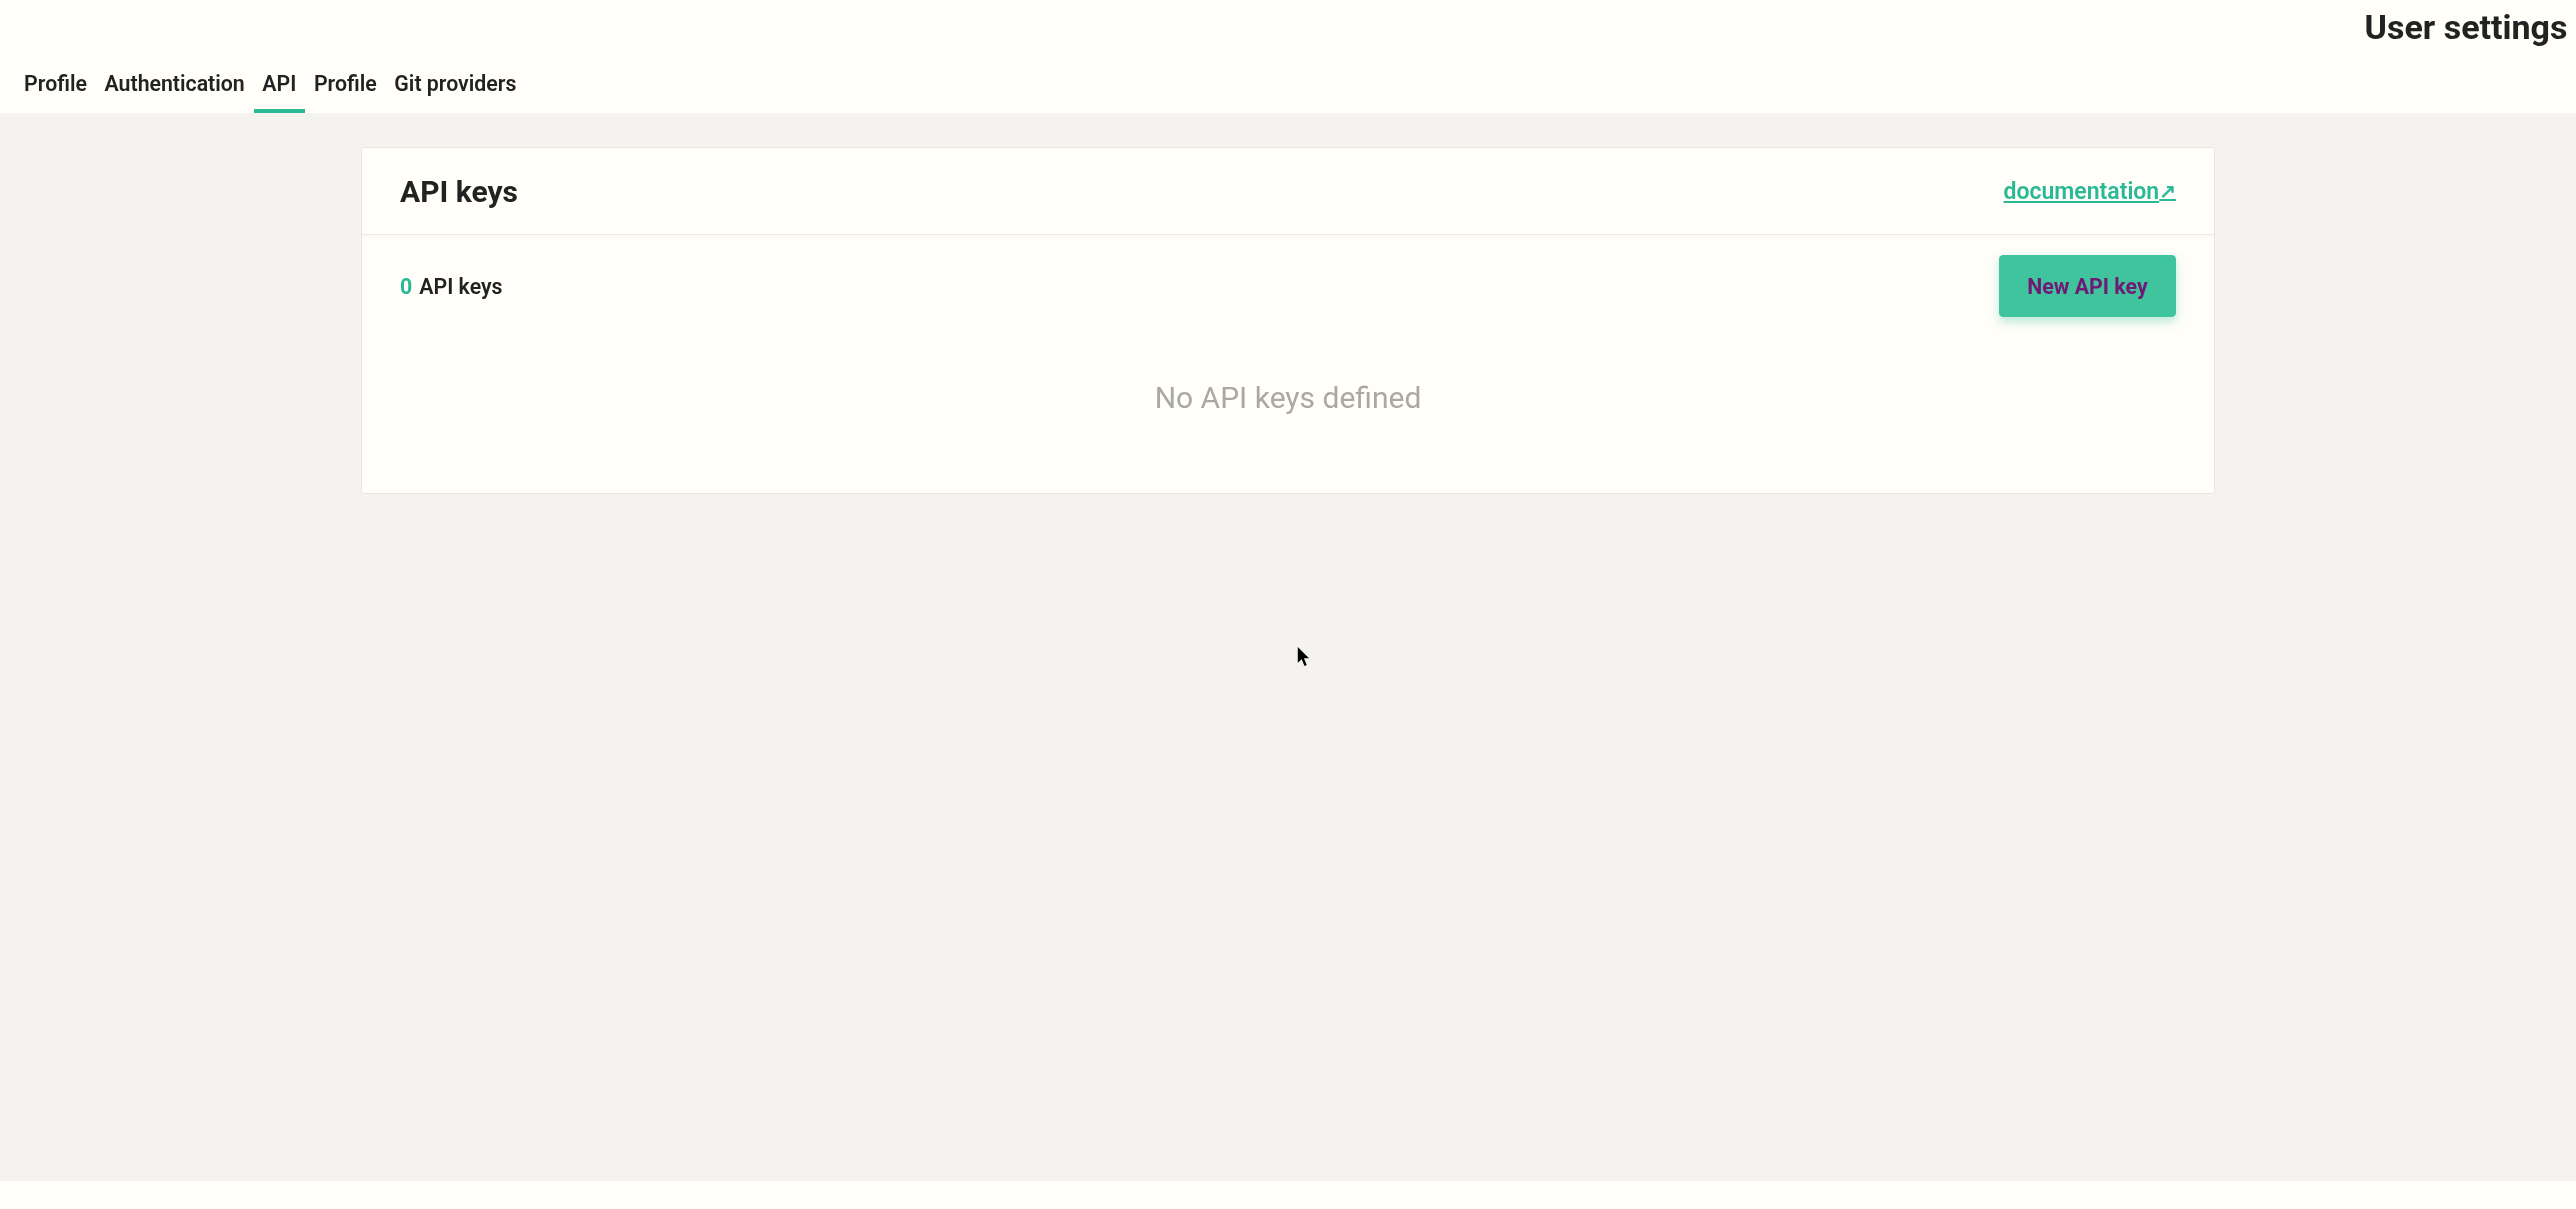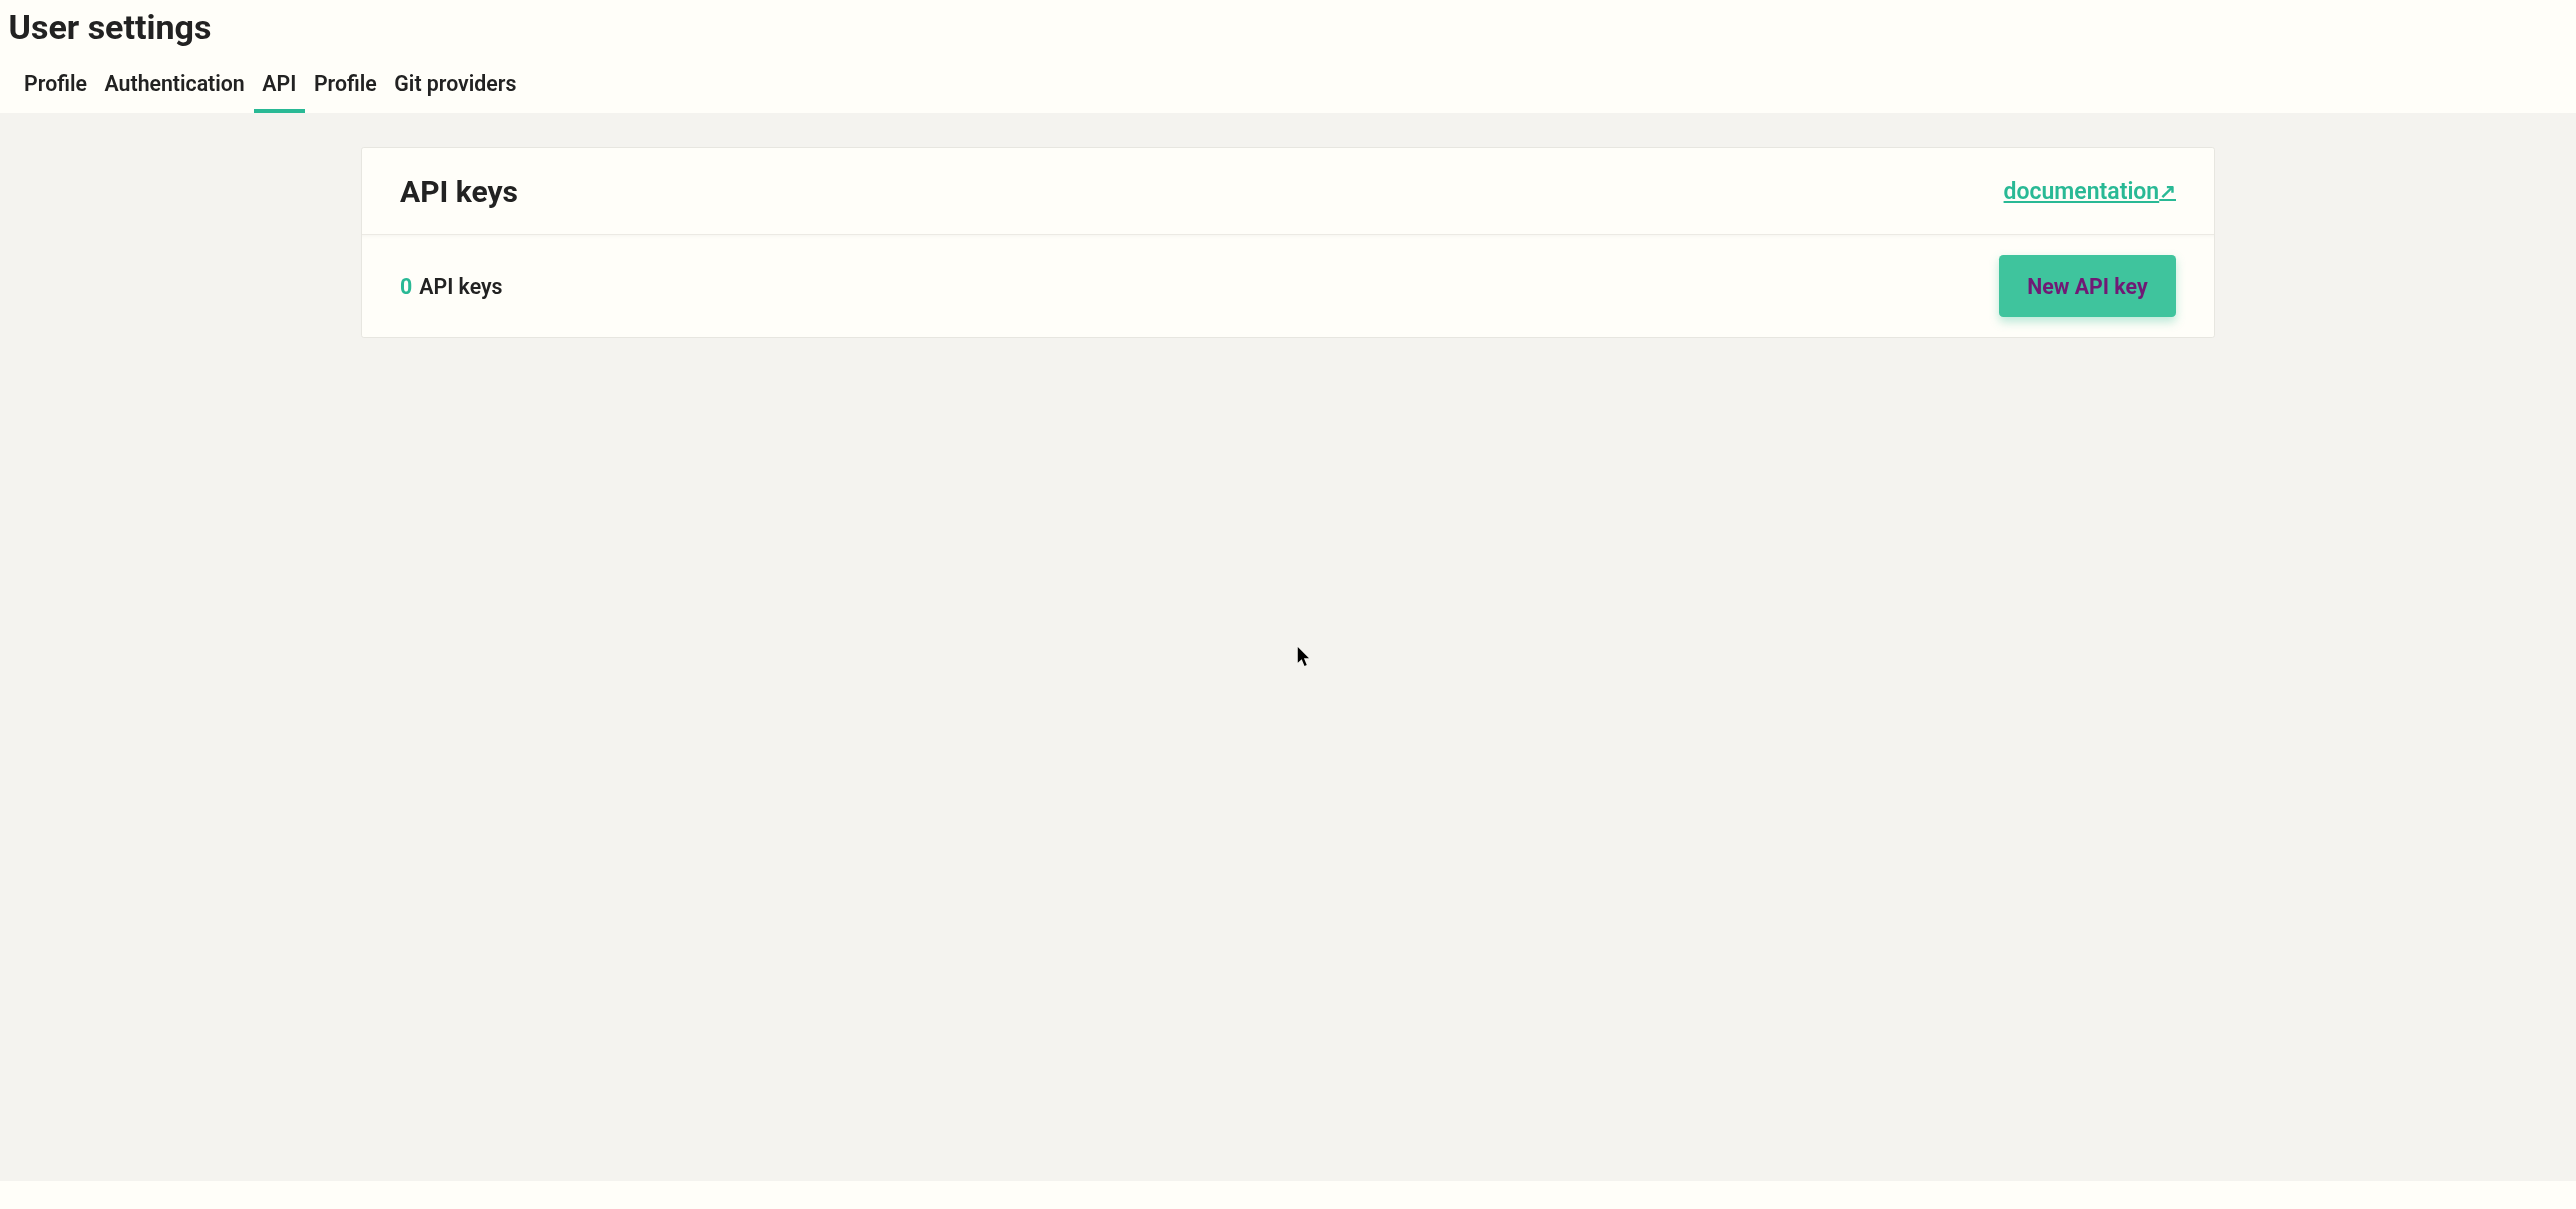--- a/index.html
+++ b/index.html
@@ -17,20 +17,21 @@
     }
     .header {
       background: #fffef9;
       padding: 0 8.5px;
     }
     .page-title {
       font-size: 34px;
       font-weight: 700;
       color: #222;
       padding: 7.1px 0 14.2px 0;
+      text-align: right;
     }
     .tabs {
       display: flex;
       gap: 12px;
       padding-left: 12.8px;
     }
     .tab {
       font-size: 21.3px;
       font-weight: 600;
       color: #222;
@@ -165,19 +166,22 @@
         <span class="arrow-icon">↗</span>
       </a>
     </div>
     <div class="card-subheader">
       <div class="count-label">
         <span class="count-num">0</span>
         <span class="count-text">API keys</span>
       </div>
       <button class="btn-primary">New API key</button>
     </div>
+    <div class="card-body">
+      <div class="empty-text">No API keys defined</div>
+    </div>
   </div>
 </div>
 
 <svg class="cursor" width="17" height="21.3" viewBox="0 0 12 19">
   <path d="M0 0 L0 14 L3.5 11 L6 17 L8 16 L5.5 10 L10 10 Z" fill="#000"></path>
 </svg>
 
 
 </body></html>

